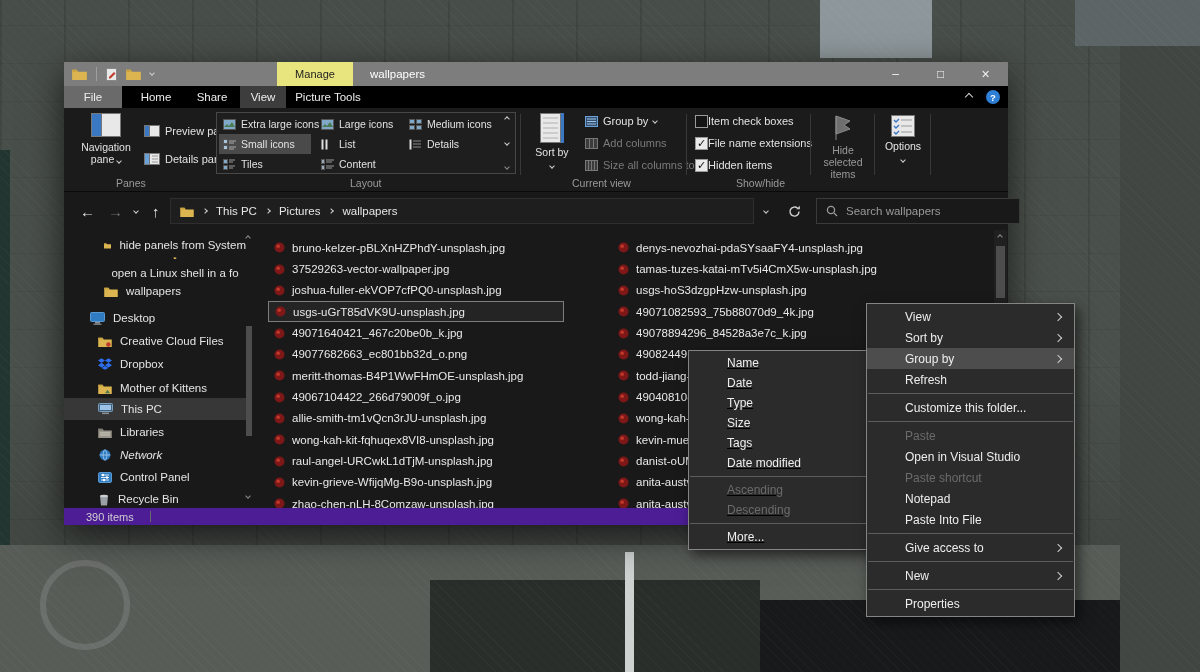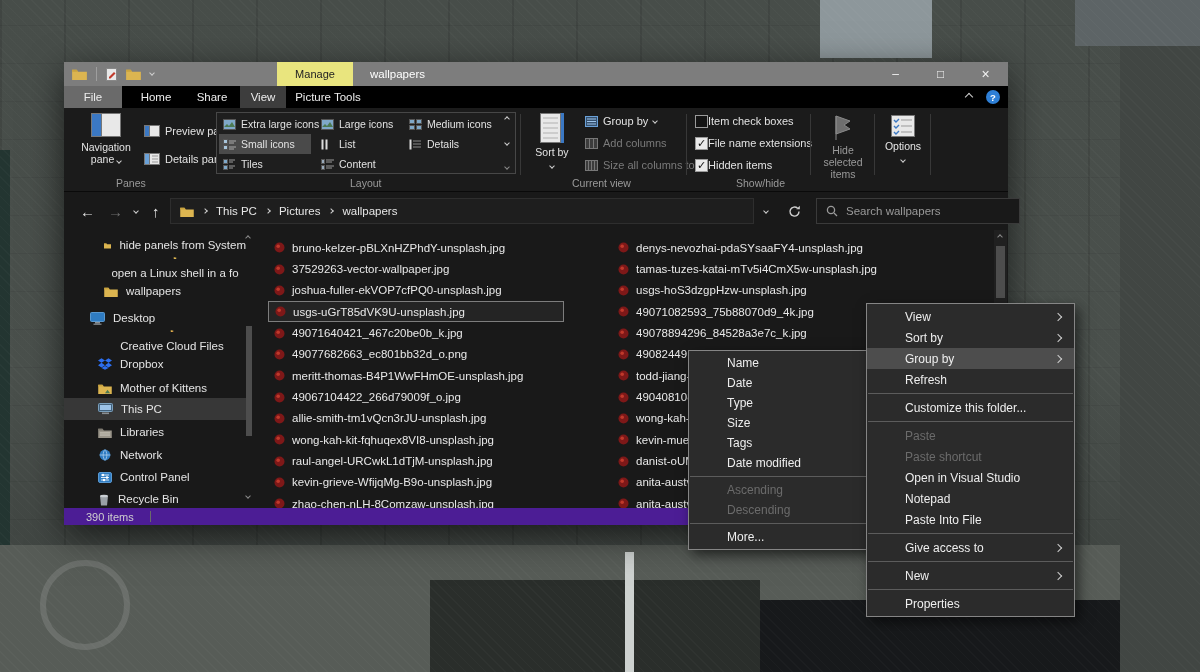--- a/index.html
+++ b/index.html
@@ -116,21 +116,21 @@
   
   .menu { position:absolute; background:#2b2b2b; border:1px solid #858585;
     box-shadow:4px 5px 12px rgba(0,0,0,.55); padding:2px 0; z-index:20; }
   .mi { position:relative; height:21px; display:flex; align-items:center; padding-left:38px;
     font-size:12px; color:#eeeeee; }
   .mi.dis { color:#6b6b6b; }
   .mi.hl { background:#4d4d4d; }
   .mi .chev { position:absolute; right:13px; }
   .msep { height:1px; background:#5c5c5c; margin:3px 1px; }
   #ctx-menu { left:866px; top:303px; width:209px; z-index:30; }
-  #group-menu { left:688px; top:350px; width:186px; z-index:25; }
+  #group-menu { left:688px; top:350px; width:186px; z-index:25;text-decoration:underline; }
   #group-menu .mi { height:20px; }
 
   svg { display:block; }
 </style>
 </head>
 <body>
 
 <div class="stage">
 
   <div class="desk">
@@ -431,21 +431,21 @@
         </div>
 
         <div class="side-row root" style="top:77px;">
           <svg width="15" height="13" viewBox="0 0 15 13">
               <rect x="0.5" y="0.5" width="14" height="9" rx="1" fill="#2f7cc2" stroke="#5a99d0"></rect>
               <rect x="5" y="10" width="5" height="1.6" fill="#8a8f94"></rect>
               <rect x="3.5" y="11.6" width="8" height="1.2" fill="#8a8f94"></rect>
             </svg>
           <span>Desktop</span>
         </div>
-        <div class="side-row" style="top:100px;flex-direction:column;">
+        <div class="side-row" style="top:100px;">
           <svg width="14" height="11" viewBox="0 0 16 13">
               <path d="M0 2h5l1.5 2H16v9H0z" fill="#dcb550"></path>
               <path d="M0 2h5l1.5 2H0z" fill="#c9a33e"></path>
               <circle cx="12" cy="10" r="2.6" fill="#c0392b"></circle>
             </svg>
           <span>Creative Cloud Files</span>
         </div>
         <div class="side-row" style="top:123px;">
           <svg width="14" height="12" viewBox="0 0 16 13">
               <path fill="#2d6ff0" d="M4 0l4 2.6L4 5.2 0 2.6zM12 0l4 2.6-4 2.6-4-2.6zM4 5.2l4 2.6-4 2.6-4-2.6zM12 5.2l4 2.6-4 2.6-4-2.6zM4 11l4-2.2L12 11l-4 2z"></path>
@@ -469,21 +469,21 @@
           <span>This PC</span>
         </div>
         <div class="side-row" style="top:191px;">
           <svg width="14" height="11" viewBox="0 0 16 13">
               <path d="M0 2h5l1.5 2H16v9H0z" fill="#9a958a"></path>
               <path d="M0 2h5l1.5 2H0z" fill="#7d796f"></path>
               <path d="M2 7h12M2 9.5h12" stroke="#d8d4c8" stroke-width="1"></path>
             </svg>
           <span>Libraries</span>
         </div>
-        <div class="side-row" style="top:214px;">
+        <div class="side-row" style="top:214px;font-style:italic;">
           <svg width="14" height="12" viewBox="0 0 14 12">
               <circle cx="7" cy="6" r="5.4" fill="#2f7cc2"></circle>
               <path d="M1.6 6h10.8M7 0.6c2.4 2.4 2.4 8.4 0 10.8M7 0.6c-2.4 2.4-2.4 8.4 0 10.8" stroke="#9cc3e8" stroke-width="0.9" fill="none"></path>
             </svg>
           <span>Network</span>
         </div>
         <div class="side-row" style="top:236px;">
           <svg width="14" height="11" viewBox="0 0 14 11">
               <rect x="0.5" y="0.5" width="13" height="10" rx="1.5" fill="#2f7cc2" stroke="#5a99d0"></rect>
               <path d="M3 3h8M3 5.5h8M3 8h8" stroke="#dce9f5" stroke-width="1"></path>
@@ -730,22 +730,22 @@
       </div>
     <div class="mi hl">
         <span>Group by</span>
         <span class="chev right"></span>
       </div>
     <div class="mi">Refresh</div>
     <div class="msep"></div>
     <div class="mi">Customize this folder...</div>
     <div class="msep"></div>
     <div class="mi dis">Paste</div>
+    <div class="mi">Open in Visual Studio</div>
     <div class="mi dis">Paste shortcut</div>
-    <div class="mi">Open in Visual Studio</div>
     <div class="mi">Notepad</div>
     <div class="mi">Paste Into File</div>
     <div class="msep"></div>
     <div class="mi">
         <span>Give access to</span>
         <span class="chev right"></span>
       </div>
     <div class="msep"></div>
     <div class="mi">
         <span>New</span>

